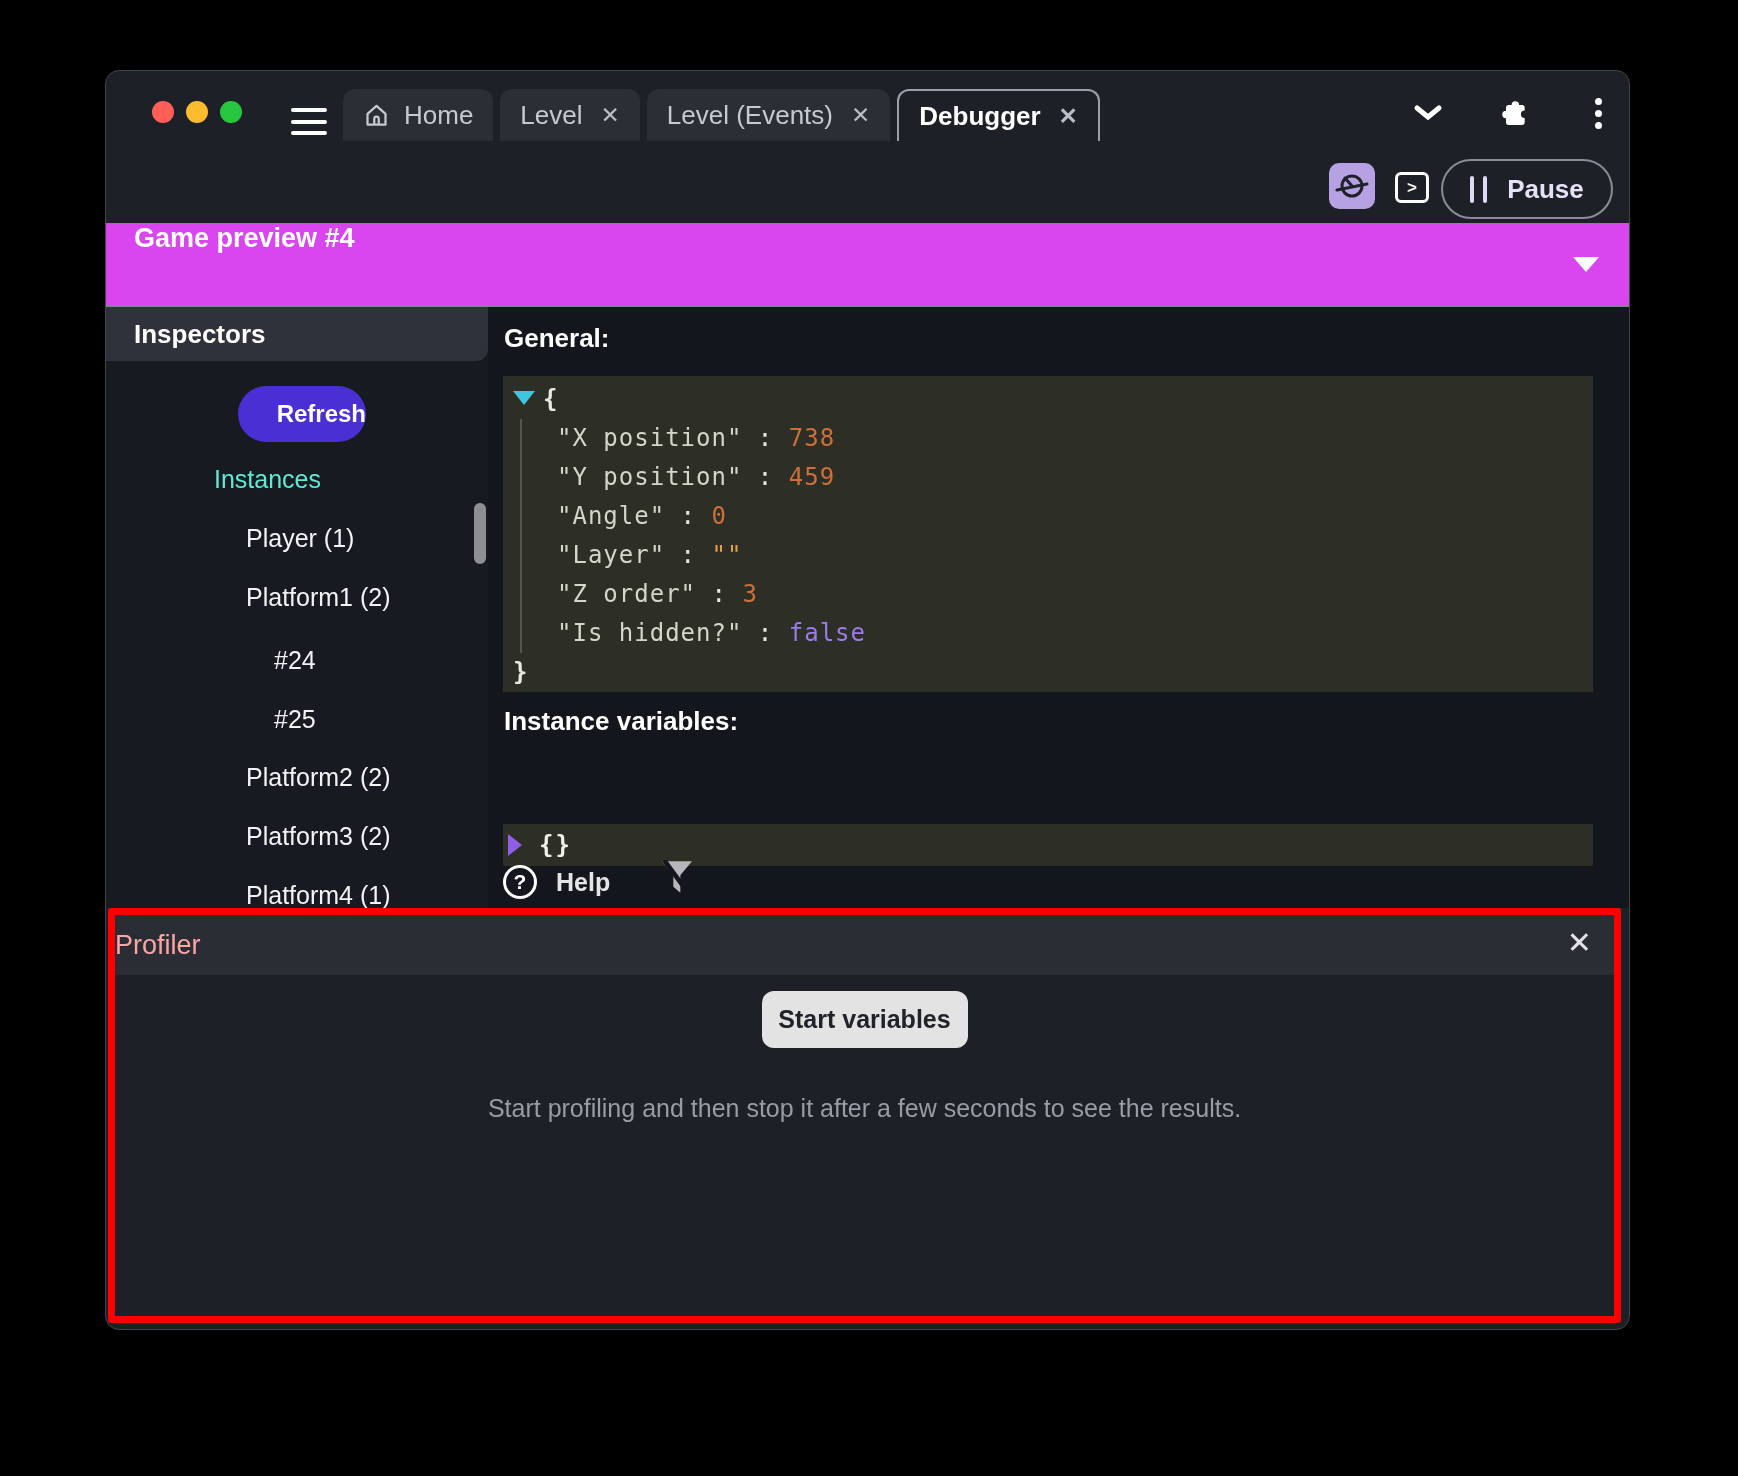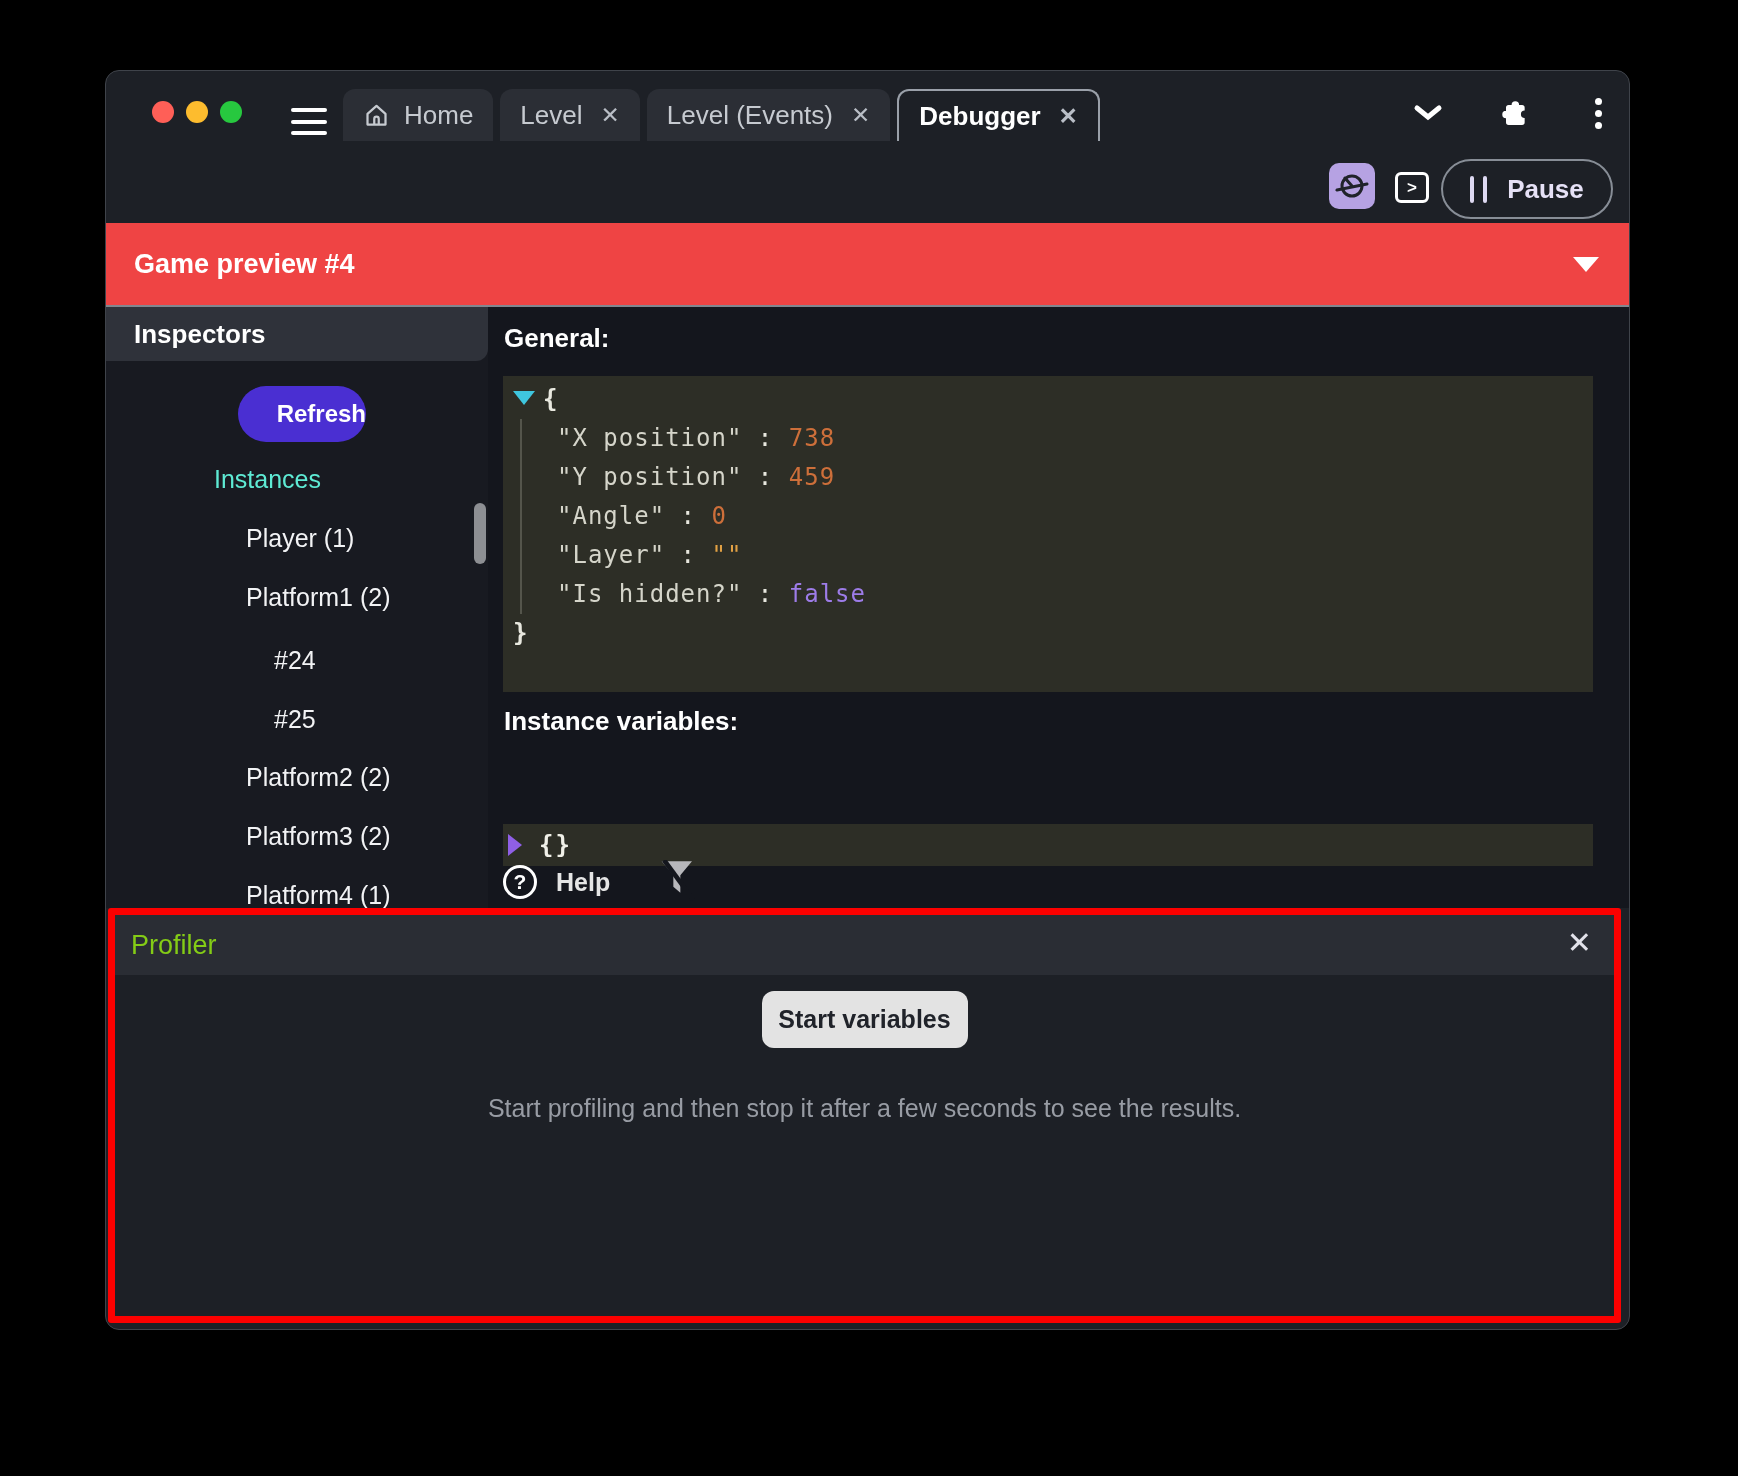--- a/index.html
+++ b/index.html
@@ -48,21 +48,21 @@
                  font-weight:bold; font-size:17px; line-height:24px; cursor:pointer; }
   .pause-btn { position:absolute; left:1335px; top:18px; width:172px; height:60px;
                background:none; border:2px solid #878d96; border-radius:30px;
                display:flex; align-items:center; justify-content:center; gap:20px; cursor:pointer; }
   .pause-bars { display:flex; gap:9px; }
   .pause-bars i { width:4px; height:27px; background:#ded9f2; border-radius:2px; }
   .pause-label { color:#e6e1f6; font-size:26px; font-weight:bold; }
 
   
   .preview-row { position:absolute; left:0; top:152px; right:0; height:82px;
-                 background:#ef4444; display:flex; align-items:center; cursor:pointer; }
+                 background:#d946ef; display:flex; cursor:pointer; }
   .preview-label { margin-left:28px; color:#fff; font-size:27px; font-weight:bold; }
   .preview-caret { position:absolute; right:30px; top:34px; width:0; height:0;
                    border-left:13px solid transparent; border-right:13px solid transparent;
                    border-top:15px solid #fff; }
   .separator { position:absolute; left:0; top:234px; right:0; height:2px; background:#82878f; }
 
   
   .sidebar { position:absolute; left:0; top:236px; width:382px; height:601px; background:#181a21; }
   .sb-header { position:absolute; left:0; top:0; width:100%; height:54px; background:#2f323a;
                border-radius:0 0 12px 0; display:flex; align-items:center; }
@@ -109,21 +109,21 @@
   .help-btn { display:flex; align-items:center; background:none; border:none; cursor:pointer; }
   .help-circle { width:34px; height:34px; border:3px solid #fff; border-radius:50%;
                  color:#fff; font-weight:bold; font-size:21px; line-height:28px; text-align:center; }
   .help-label { margin-left:19px; color:#e5e5e5; font-size:25px; font-weight:bold; }
   .filter-btn { margin-left:50px; background:none; border:none; cursor:pointer; }
 
   
   .profiler { position:absolute; left:2px; top:837px; width:1513px; height:415px;
               border:7px solid #fc0000; border-radius:3px; background:#1d2026; }
   .prof-header { position:relative; height:60px; background:#2a2d34; display:flex; align-items:center; }
-  .prof-title { margin-left:16px; color:#84cc16; font-size:27px; font-weight:500; }
+  .prof-title { color:#fca5a5; font-size:27px; font-weight:500; }
   .prof-close { position:absolute; right:22px; top:10px; background:none; border:none;
                 color:#e2e2ea; font-size:30px; cursor:pointer; }
   .start-btn { display:block; margin:16px auto 0; width:206px; height:57px;
                background:#e3e3e3; color:#20232a; font-size:25px; font-weight:bold;
                border:none; border-radius:12px; cursor:pointer; }
   .prof-desc { margin-top:46px; text-align:center; color:#989ca4; font-size:25px; }
 </style>
 </head>
 <body>
 
@@ -230,20 +230,21 @@
   <div class="main">
     <div class="sec-title t-general">General:</div>
 
     <div class="json-box">
       <div><span class="tri-open"></span><span class="brace">{</span></div>
       <div class="json-rows">
         <div><span class="jkey">X position</span><span class="jsep"></span><span class="val-number">738</span></div>
         <div><span class="jkey">Y position</span><span class="jsep"></span><span class="val-number">459</span></div>
         <div><span class="jkey">Angle</span><span class="jsep"></span><span class="val-number">0</span></div>
         <div><span class="jkey">Layer</span><span class="jsep"></span><span class="val-string">""</span></div>
+        <div><span class="jkey">Z order</span><span class="jsep"></span><span class="val-number">3</span></div>
         <div><span class="jkey">Is hidden?</span><span class="jsep"></span><span class="val-boolean">false</span></div>
       </div>
       <div class="brace">}</div>
     </div>
 
     <div class="sec-title t-vars">Instance variables:</div>
     <div class="vars-box">
       <span class="tri-closed"></span>
       <span class="vars-value">{}</span>
     </div>

